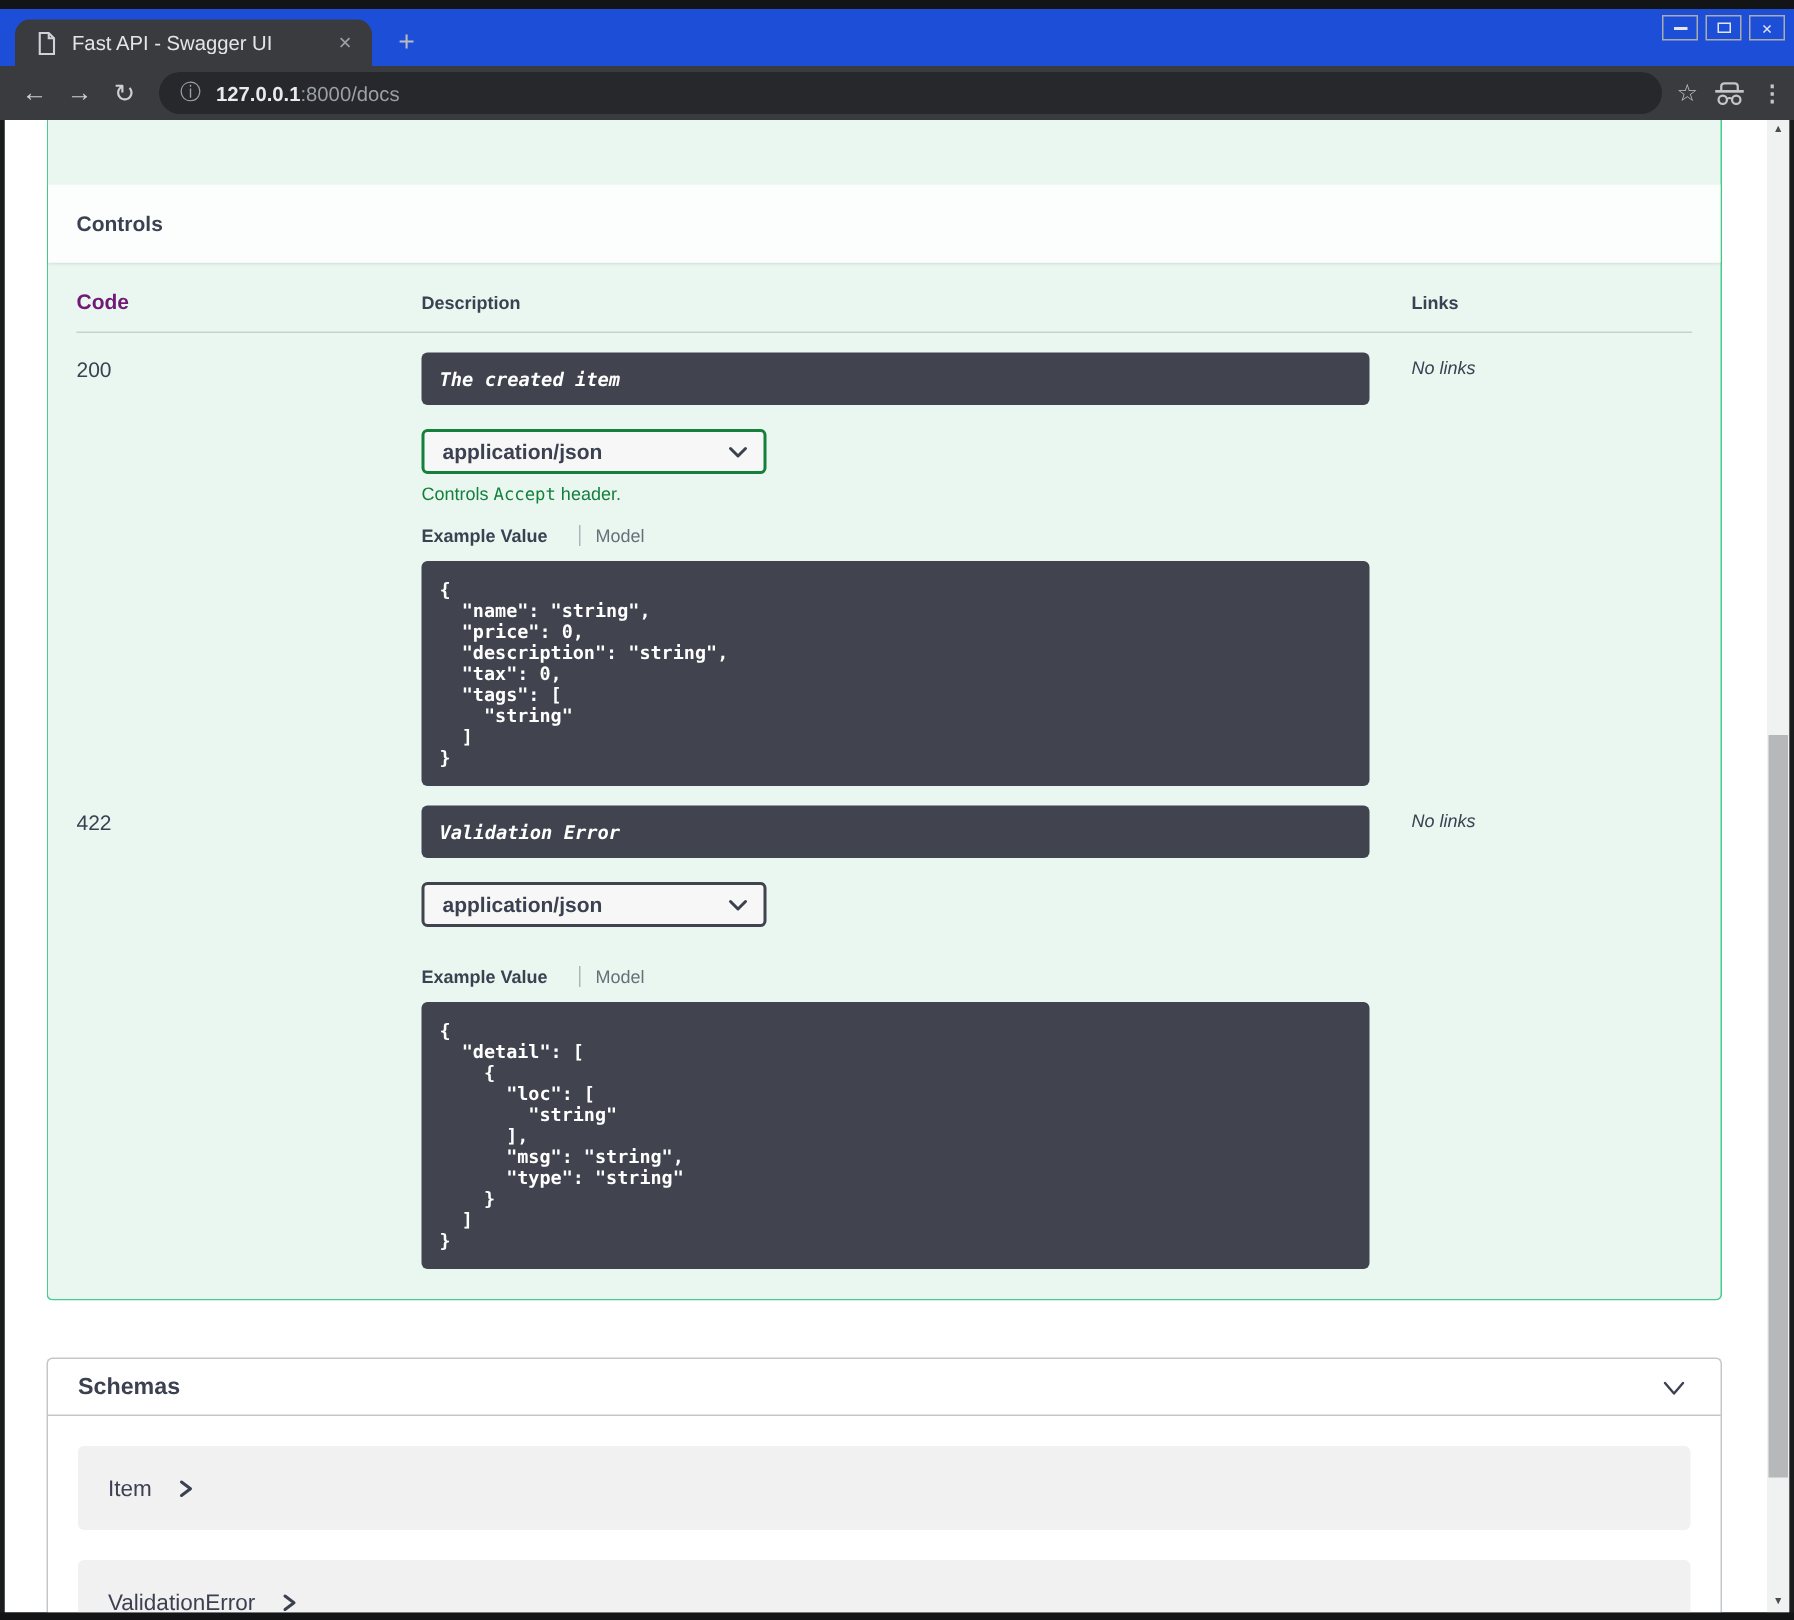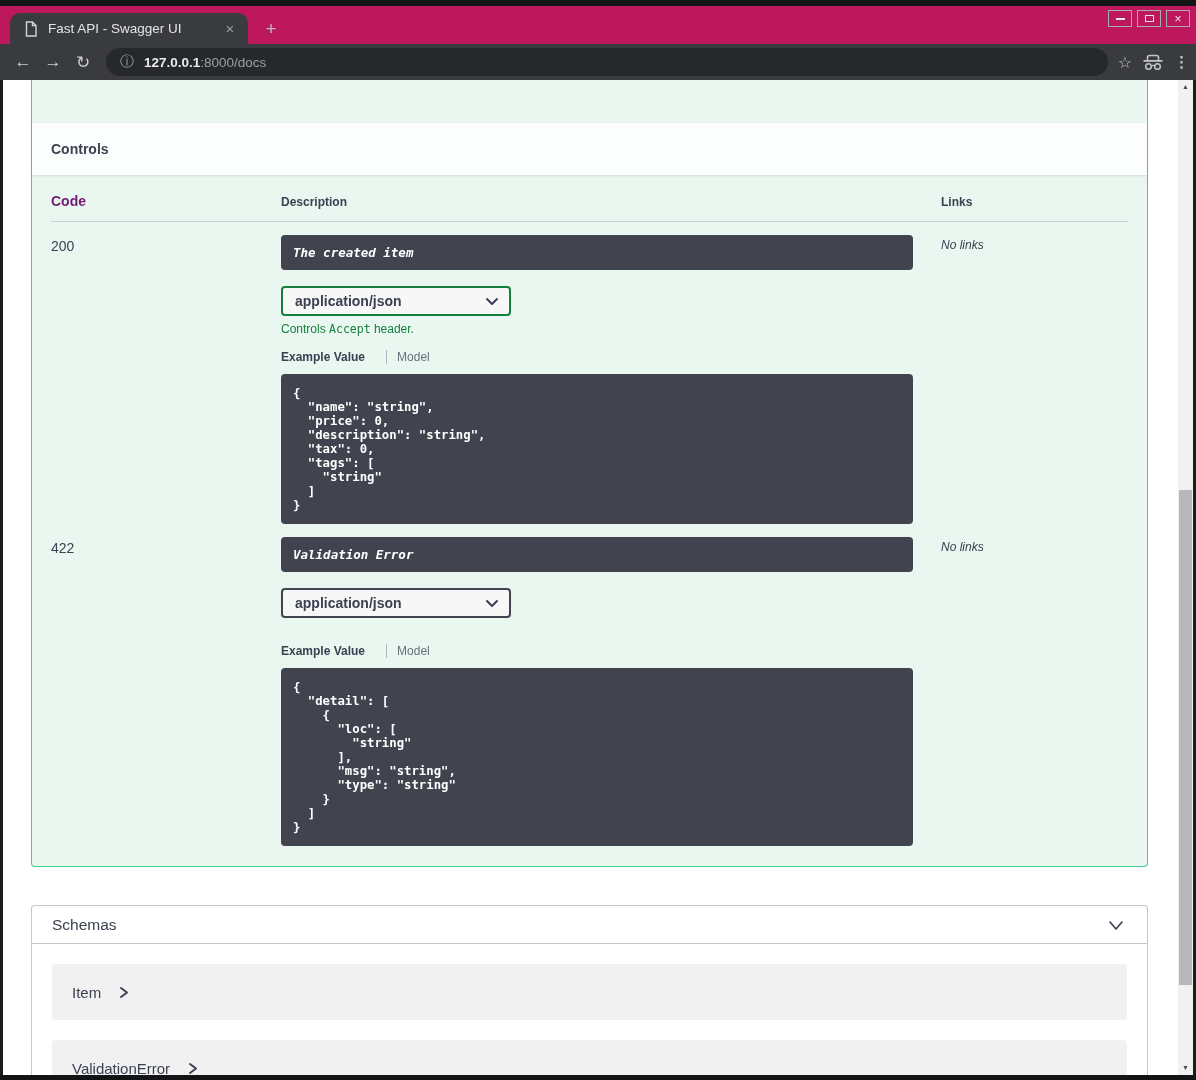--- a/index.html
+++ b/index.html
@@ -1,21 +1,21 @@
 <!DOCTYPE html>
 <html><head>
 <meta charset="utf-8">
 <style>
   * { margin:0; padding:0; box-sizing:border-box; }
   html,body { width:1196px; height:1080px; }
   body { font-family:"Liberation Sans", sans-serif; background:#17181a; position:relative; overflow:hidden; }
 
   
   .frame-top { position:absolute; top:0; left:0; width:1196px; height:6px; background:#131416; }
-  .tabbar { position:absolute; top:6px; left:0; width:1196px; height:38px; background:#be185d; }
+  .tabbar { position:absolute; top:6px; left:0; width:1196px; height:38px; background:#1d4ed8; }
   .tab { position:absolute; left:10px; top:7px; width:238px; height:31px; background:#3a3b3f;
          border-radius:10px 10px 0 0; display:flex; align-items:center; padding:0 8px 0 14px; }
   .tab-favicon { width:14px; height:16px; flex:0 0 auto; }
   .tab-title { color:#e3e5e8; font-size:13.5px; margin-left:10px; flex:1 1 auto; white-space:nowrap; overflow:hidden; }
   .tab-close { color:#9aa0a6; font-size:15px; width:20px; height:20px; line-height:19px; text-align:center; border-radius:50%; }
   .newtab-btn { position:absolute; left:258px; top:10px; width:26px; height:26px; color:#b8babd;
                 font-size:19px; line-height:25px; text-align:center; border-radius:50%; }
   .win-controls { position:absolute; top:4px; right:6px; display:flex; gap:5px; }
   .win-btn { width:24px; height:17px; border:1px solid #a9abad; display:flex; align-items:center; justify-content:center; background:transparent; }
   .min-glyph { width:9px; height:2px; background:#e5e6e8; display:block; }
@@ -67,21 +67,21 @@
   .tab-model { font-size:12px; color:rgba(59,65,81,.75); padding-left:10px; }
   .code-json { margin-top:10px; background:#41444e; border-radius:4px; padding:12px; color:#ffffff;
                font-family:"DejaVu Sans Mono", monospace; font-size:12.3px; line-height:1.14; font-weight:bold;
                white-space:pre; overflow:hidden; }
 
   
   .schemas { position:absolute; top:825px; left:28px; width:1117px; background:#fff;
              border:1px solid rgba(59,65,81,.3); border-radius:4px; }
   .schemas-header { height:38px; display:flex; align-items:center; justify-content:space-between;
                     padding:0 20px; border-bottom:1px solid rgba(59,65,81,.3); }
-  .schemas-title { font-size:15.5px; font-weight:normal; color:#3b4151; }
+  .schemas-title { font-size:15.5px; font-weight:bold; color:#3b4151; }
   .schemas-body { padding:20px; }
   .model-card { height:56px; background:#f1f1f1; border-radius:4px; display:flex; align-items:center;
                 padding:0 20px; margin-bottom:20px; }
   .model-label { font-size:15px; font-weight:normal; color:#3b4151; }
   .model-chevron { margin-left:18px; display:flex; align-items:center; }
 
   
   .scrollbar { position:absolute; top:0; right:0; width:15px; height:995px; background:#f0f1f1; }
   .sb-arrow { position:absolute; left:0; width:15px; height:14px; text-align:center; font-size:7px; color:#4a4c4e; line-height:14px; }
   .sb-up { top:0; } .sb-down { bottom:0; }

